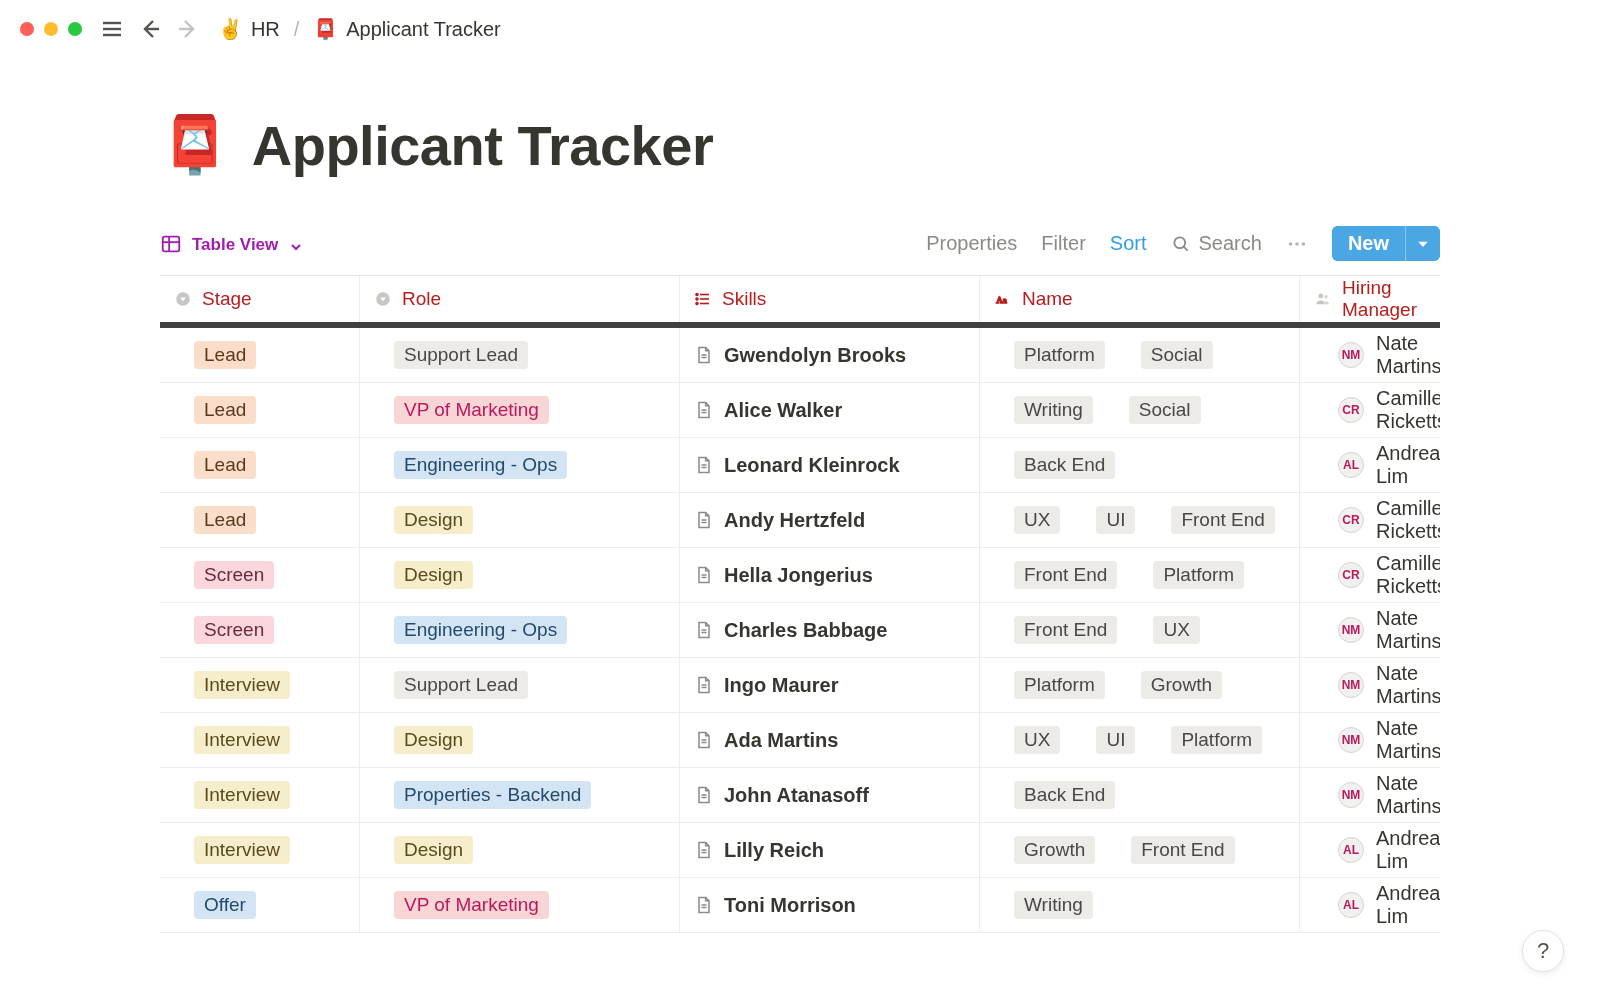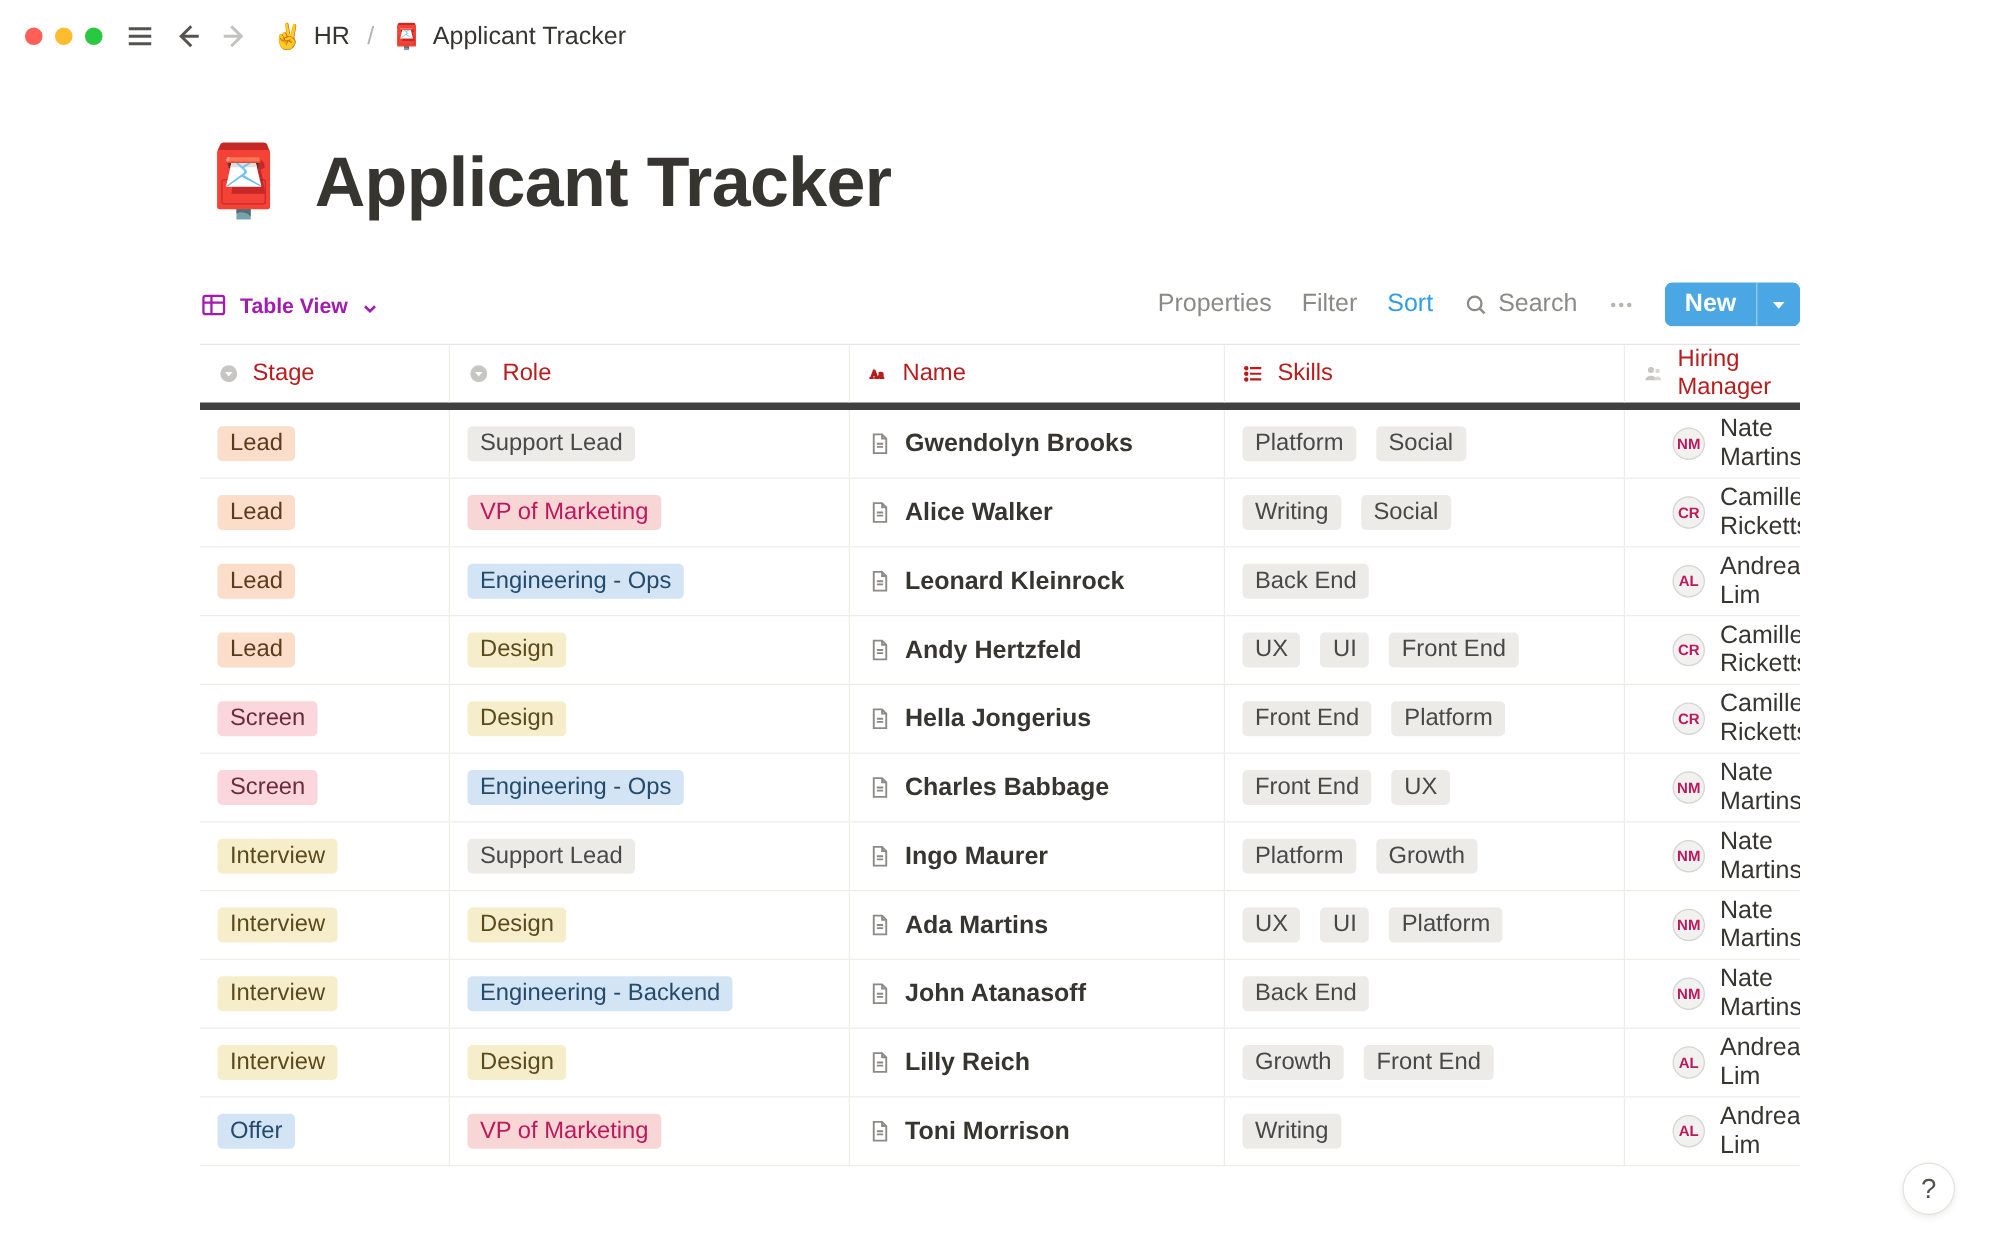--- a/index.html
+++ b/index.html
@@ -159,20 +159,21 @@
     .td.name { font-weight: 600; color: #37352f; }
     .td.name .page-ico { width: 20px; height: 20px; color: #8b8a86; flex-shrink: 0; }
     .tag {
       display: inline-flex;
       align-items: center;
       padding: 3px 10px;
       border-radius: 4px;
       font-size: 19px;
       white-space: nowrap;
       margin-right: 6px;
+      margin-left: 20px;
     }
     .tag:last-child { margin-right: 0; }
     .c-orange { background: #fadec9; color: #5b3a1e; }
     .c-pink   { background: #fbd6dc; color: #6b2b38; }
     .c-red    { background: #f9d6d6; color: #be185d; }
     .c-yellow { background: #f6eeca; color: #5b4a1e; }
     .c-blue   { background: #d3e5f5; color: #264a6b; }
     .c-gray   { background: #ecebe8; color: #494846; }
     .manager {
       display: flex;
@@ -307,37 +308,37 @@
           <span>Stage</span>
         </div>
         <div class="th">
           <svg viewBox="0 0 24 24" fill="currentColor">
               <circle cx="12" cy="12" r="9" fill="#c8c6c2"></circle>
               <polygon points="8,10 16,10 12,15" fill="#fff"></polygon>
             </svg>
           <span>Role</span>
         </div>
         <div class="th">
-          <svg viewBox="0 0 24 24" fill="none" stroke="currentColor" stroke-width="2">
-              <text x="3" y="17" font-size="12" font-family="serif" fill="currentColor">Aa</text>
-            </svg>
-          <span>Name</span>
-        </div>
-        <div class="th">
           <svg viewBox="0 0 24 24" fill="none" stroke="currentColor" stroke-width="2.2">
               <line x1="8" y1="6" x2="20" y2="6"></line>
               <line x1="8" y1="12" x2="20" y2="12"></line>
               <line x1="8" y1="18" x2="20" y2="18"></line>
               <circle cx="4" cy="6" r="1.3" fill="currentColor"></circle>
               <circle cx="4" cy="12" r="1.3" fill="currentColor"></circle>
               <circle cx="4" cy="18" r="1.3" fill="currentColor"></circle>
             </svg>
           <span>Skills</span>
         </div>
         <div class="th">
+          <svg viewBox="0 0 24 24" fill="none" stroke="currentColor" stroke-width="2">
+              <text x="3" y="17" font-size="12" font-family="serif" fill="currentColor">Aa</text>
+            </svg>
+          <span>Name</span>
+        </div>
+        <div class="th">
           <svg viewBox="0 0 24 24" fill="currentColor">
               <circle cx="9" cy="8" r="3.2" fill="#c8c6c2"></circle>
               <path d="M3 19c0-3 3-5 6-5s6 2 6 5" fill="#c8c6c2"></path>
               <circle cx="16" cy="9" r="2.4" fill="#d8d7d4"></circle>
               <path d="M12 19c0-2.4 2-4 4-4s4 1.6 4 4" fill="#d8d7d4"></path>
             </svg>
           <span>Hiring Manager</span>
         </div>
       </div>
       <div id="tbody">
@@ -556,21 +557,21 @@
         <span class="avatar">NM</span>
         <span>Nate Martins</span>
       </div>
     </div>
           </div>
           <div class="trow">
     <div class="td">
               <span class="tag c-yellow">Interview</span>
             </div>
     <div class="td">
-              <span class="tag c-blue">Engineering - Backend</span>
+              <span class="tag c-blue">Properties - Backend</span>
             </div>
     <div class="td name">
               <svg class="page-ico" viewBox="0 0 24 24" fill="none" stroke="currentColor" stroke-width="1.8">
                 <path d="M6 3h8l4 4v14H6z"></path>
                 <path d="M14 3v4h4"></path>
                 <line x1="9" y1="12" x2="15" y2="12"></line>
                 <line x1="9" y1="15" x2="15" y2="15"></line>
               </svg>
               <span>John Atanasoff</span>
             </div>

